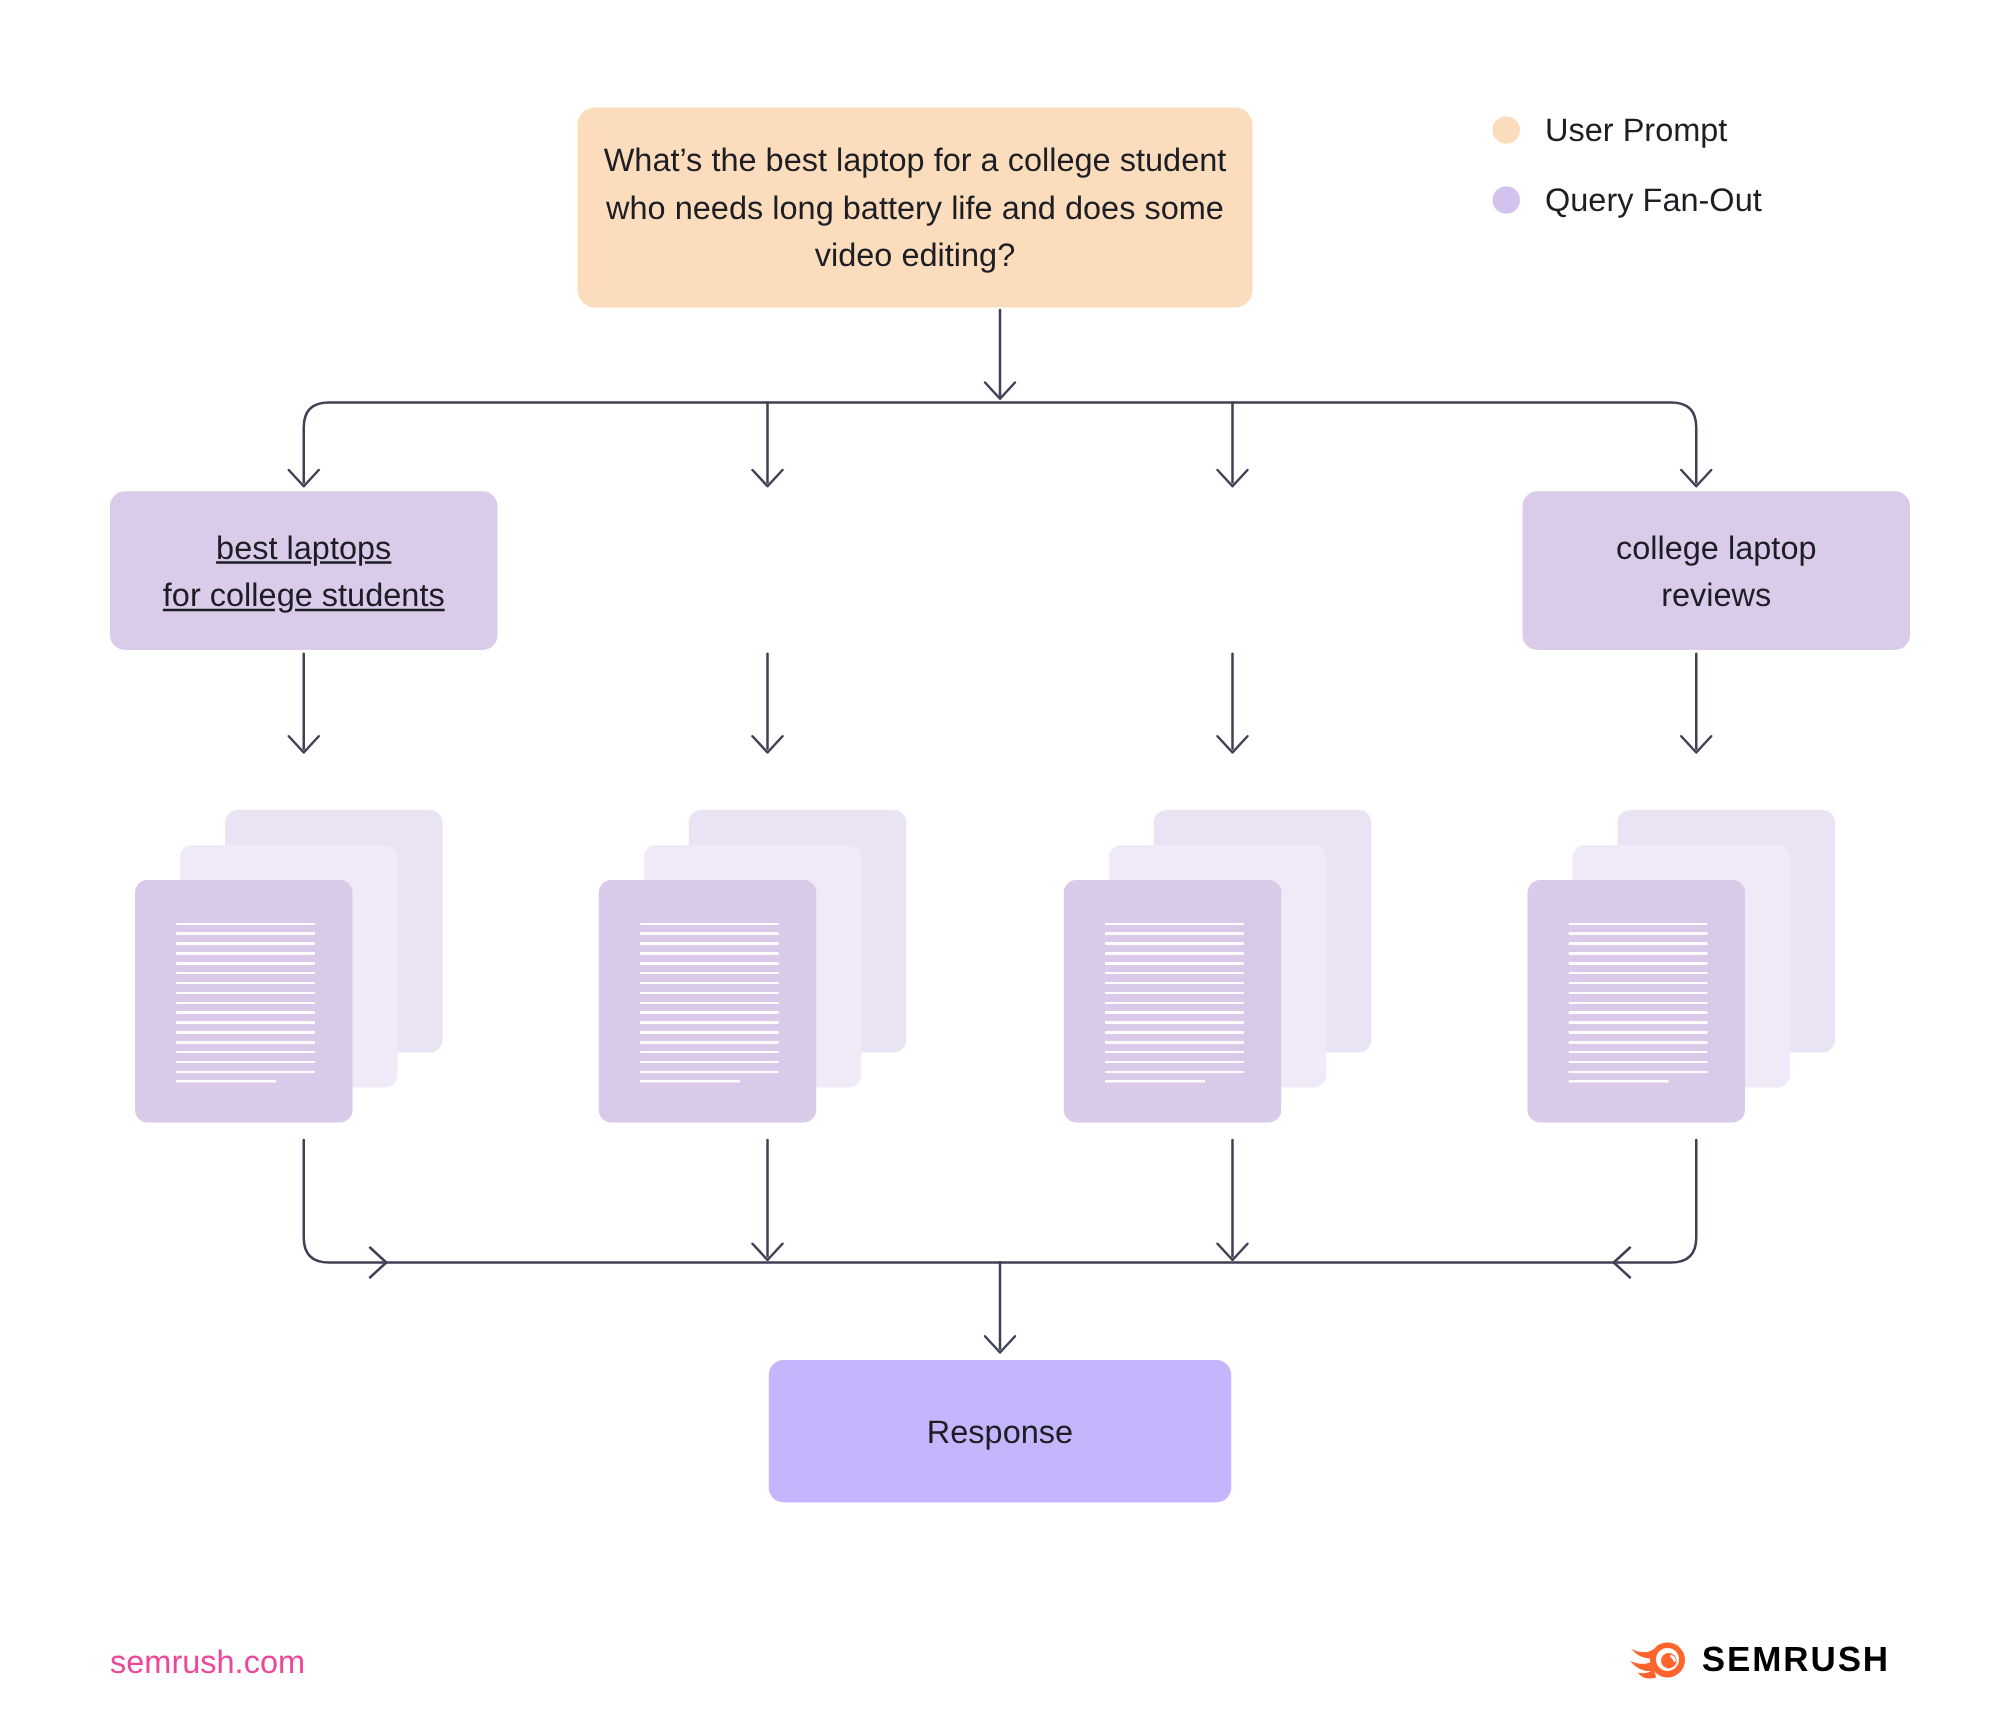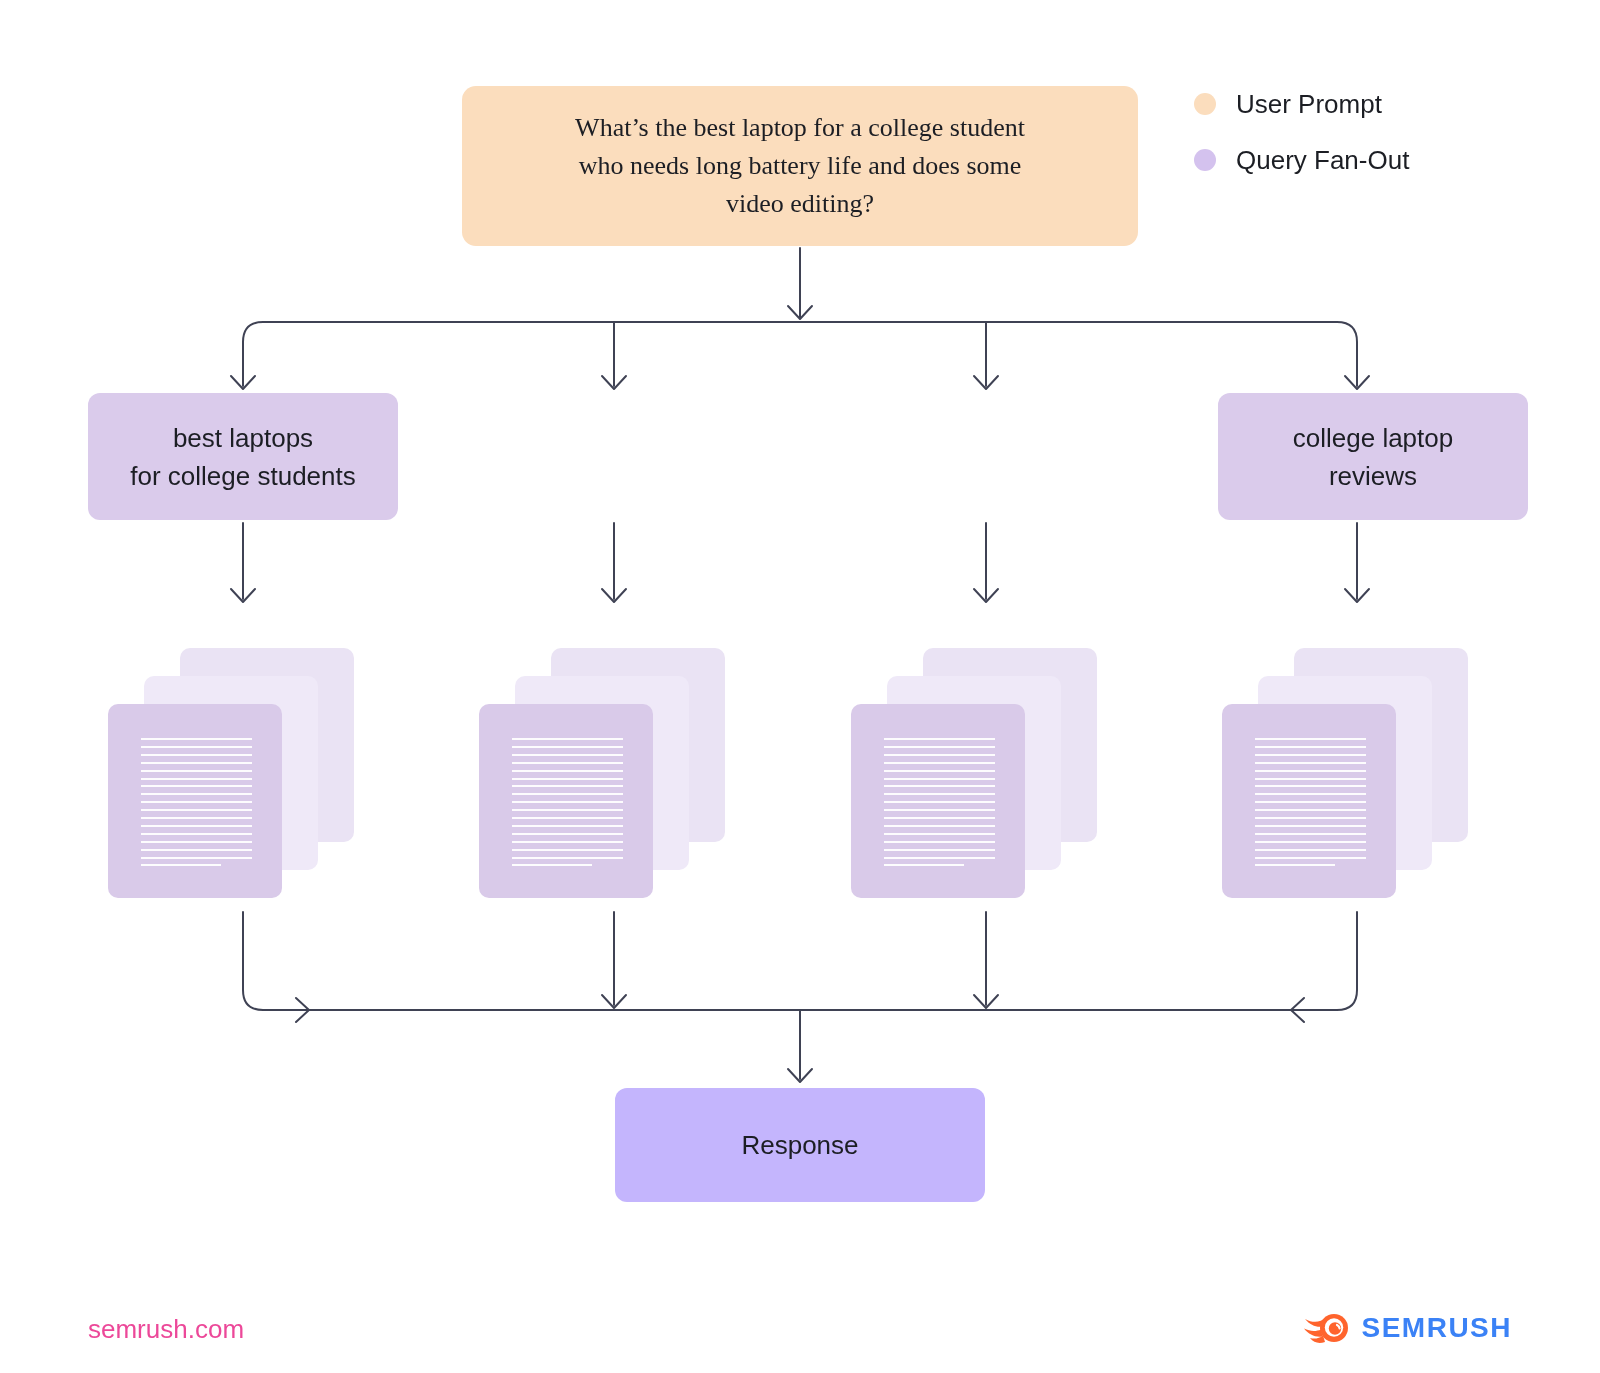--- a/index.html
+++ b/index.html
@@ -6,28 +6,28 @@
   html,body{margin:0;padding:0;background:#fff;}
   .canvas{
     position:relative;width:1600px;height:1373px;background:#ffffff;overflow:hidden;
     font-family:"Liberation Sans",sans-serif;color:#1c1e24;
   }
   .node{
     position:absolute;display:flex;align-items:center;justify-content:center;
     text-align:center;white-space:pre-line;font-size:26px;line-height:38px;
   }
   .prompt-box{
-    left:462px;top:86px;width:676px;height:160px;
-    background:#fbddbd;border-radius:14px;font-family:Liberation Serif, serif;
+    left:462px;top:86px;width:540px;height:160px;
+    background:#fbddbd;border-radius:14px;
   }
   .query-box{
     top:393px;width:310px;height:127px;
     background:#dacbeb;border-radius:12px;
   }
-  .q1{left:88px;}  .q2{left:459px;}  .q3{left:831px;}  .q4{left:1218px;justify-content:center;}
+  .q1{left:88px;text-decoration:underline;}  .q2{left:459px;}  .q3{left:831px;}  .q4{left:1218px;justify-content:center;}
   .response-box{
     left:615px;top:1088px;width:370px;height:114px;
     background:#c4b5fd;border-radius:12px;
   }
   .legend{position:absolute;left:1194px;top:91px;display:flex;flex-direction:column;gap:30px;}
   .legend-row{display:flex;align-items:center;gap:20px;}
   .legend-dot{width:22px;height:22px;border-radius:50%;flex:0 0 auto;}
   .legend-label{font-size:26px;line-height:26px;}
   .connectors{position:absolute;left:0;top:0;pointer-events:none;}
   .connectors path{fill:none;stroke:#3f4254;stroke-width:2;stroke-linecap:round;stroke-linejoin:round;}
@@ -39,21 +39,21 @@
   .page-front{left:0;top:56px;background:#d9cae9;}
   .s1{left:108px;} .s2{left:479px;} .s3{left:851px;} .s4{left:1222px;}
   .doc-lines{
     position:absolute;left:33px;top:34px;width:111px;height:126px;
     background:repeating-linear-gradient(to bottom,rgba(255,255,255,.95) 0 2px,rgba(255,255,255,0) 2px 7.9px);
   }
   .doc-lastline{position:absolute;left:33px;top:160px;width:80px;height:2px;background:rgba(255,255,255,.95);}
   
   .site-text{position:absolute;left:88px;top:1314px;font-size:26px;line-height:30px;color:#ec4899;}
   .brand{position:absolute;top:1310px;right:88px;display:flex;align-items:center;gap:11px;height:36px;}
-  .brand-text{font-size:28px;font-weight:700;letter-spacing:1.5px;color:#3b82f6;}
+  .brand-text{font-size:28px;font-weight:700;letter-spacing:1.5px;color:#000000;}
 </style>
 </head>
 <body>
 
 <div class="canvas">
 
   <svg class="connectors" width="1600" height="1373" viewBox="0 0 1600 1373" aria-hidden="true">
 
     <path d="M800 248 V318"></path>
     <path d="M788 306 L800 319 L812 306"></path>

